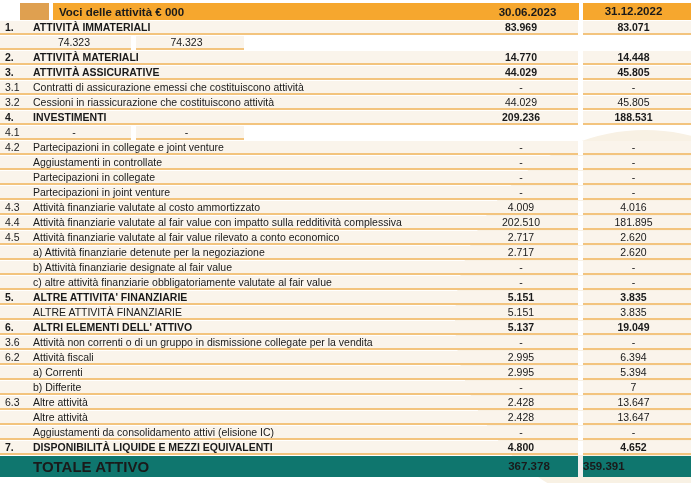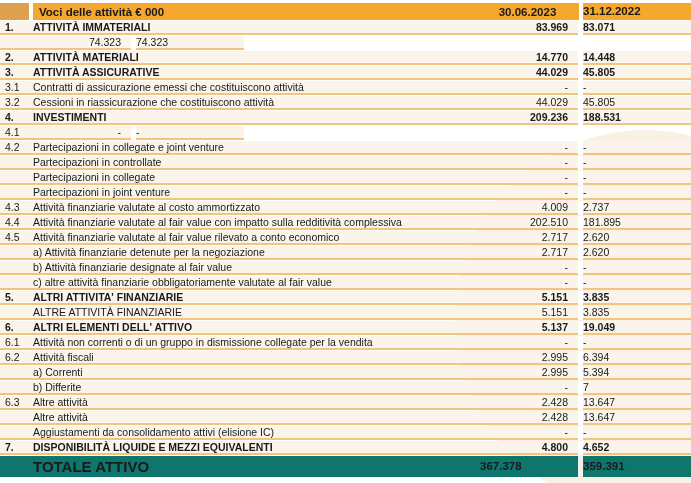--- a/index.html
+++ b/index.html
@@ -16,43 +16,43 @@
     position:absolute;
     left:455px; top:130px;
     width:380px; height:380px;
     border-radius:50%;
     background:#F8F1E4;
     z-index:0;
   }
   .table { position:relative; z-index:1; padding-top:3px; }
 
   
-  .header-row { display:flex; height:17px; margin-bottom:1px; font-weight:bold; font-size:11.5px; }
+  .header-row { display:flex; height:17px; margin-bottom:1px; font-weight:bold; font-size:11.5px;padding-left:20px; }
   .header-num  { width:29px; background:#DFA050; }
   .header-gap  { width:4px; background:#ffffff; }
   .header-main { flex:1; background:#F6A72E; display:flex; justify-content:space-between; align-items:center; padding-left:6px; }
   .header-main .hdr-col1 { width:98px; text-align:center; padding-right:5px; }
-  .header-col2 { width:108px; background:#F6A72E; text-align:left; padding-right:7px; line-height:17px; }
+  .header-col2 { width:108px; background:#F6A72E; text-align:center; padding-right:7px; line-height:17px; }
 
   
   .row { display:flex; height:14px; margin-bottom:1px; font-size:10.5px; line-height:12px; white-space:nowrap; }
   .row > div { border-bottom:2px solid #F3C47E; background:#FAF4EB; }
   .row.bold { font-weight:bold; }
   .c-num   { width:33px; padding-left:5px; }
   .c-label { flex:1; min-width:0; overflow:visible; }
-  .c-v1    { width:98px; text-align:right; padding-right:10px; }
+  .c-v1    { width:98px; text-align:center; padding-right:16px; }
   .c-gap   { width:5px; background:#ffffff !important; border-bottom:2px solid #ffffff !important; }
-  .c-v2    { width:108px; text-align:left; padding-right:7px; }
+  .c-v2    { width:108px; text-align:center; padding-right:7px; }
 
   
   .total-row { display:flex; height:21px; align-items:stretch; font-weight:bold; line-height:21px; }
   .total-row > div { background:#0f766e; }
   .t-spacer { width:33px; }
   .t-label  { flex:1; font-size:15px; }
-  .t-v1     { width:98px; text-align:left; font-size:11.5px; }
+  .t-v1     { width:98px; text-align:center; font-size:11.5px; }
   .t-gap    { width:5px; background:#F0EFEE !important; }
   .t-v2     { width:108px; text-align:left; padding-right:7px; font-size:11.5px; }
 </style>
 </head>
 <body>
 
 <div class="page">
   <div class="watermark"></div>
 
   <div class="table">
@@ -125,21 +125,21 @@
         </div>
         <div class="row">
           <div class="c-num">4.2</div>
           <div class="c-label">Partecipazioni in collegate e joint venture</div>
           <div class="c-v1">-</div>
           <div class="c-gap"></div>
           <div class="c-v2">-</div>
         </div>
         <div class="row">
           <div class="c-num"></div>
-          <div class="c-label">Partecipazioni in controllate</div>
+          <div class="c-label">Aggiustamenti in controllate</div>
           <div class="c-v1">-</div>
           <div class="c-gap"></div>
           <div class="c-v2">-</div>
         </div>
         <div class="row">
           <div class="c-num"></div>
           <div class="c-label">Partecipazioni in collegate</div>
           <div class="c-v1">-</div>
           <div class="c-gap"></div>
           <div class="c-v2">-</div>
@@ -149,21 +149,21 @@
           <div class="c-label">Partecipazioni in joint venture</div>
           <div class="c-v1">-</div>
           <div class="c-gap"></div>
           <div class="c-v2">-</div>
         </div>
         <div class="row">
           <div class="c-num">4.3</div>
           <div class="c-label">Attività finanziarie valutate al costo ammortizzato</div>
           <div class="c-v1">4.009</div>
           <div class="c-gap"></div>
-          <div class="c-v2">2.737</div>
+          <div class="c-v2">4.016</div>
         </div>
         <div class="row">
           <div class="c-num">4.4</div>
           <div class="c-label">Attività finanziarie valutate al fair value con impatto sulla redditività complessiva</div>
           <div class="c-v1">202.510</div>
           <div class="c-gap"></div>
           <div class="c-v2">181.895</div>
         </div>
         <div class="row">
           <div class="c-num">4.5</div>
@@ -188,41 +188,41 @@
         </div>
         <div class="row">
           <div class="c-num"></div>
           <div class="c-label">c) altre attività finanziarie obbligatoriamente valutate al fair value</div>
           <div class="c-v1">-</div>
           <div class="c-gap"></div>
           <div class="c-v2">-</div>
         </div>
         <div class="row bold">
           <div class="c-num">5.</div>
-          <div class="c-label">ALTRI ATTIVITA' FINANZIARIE</div>
+          <div class="c-label">ALTRE ATTIVITA' FINANZIARIE</div>
           <div class="c-v1">5.151</div>
           <div class="c-gap"></div>
           <div class="c-v2">3.835</div>
         </div>
         <div class="row">
           <div class="c-num"></div>
           <div class="c-label">ALTRE ATTIVITÀ FINANZIARIE</div>
           <div class="c-v1">5.151</div>
           <div class="c-gap"></div>
           <div class="c-v2">3.835</div>
         </div>
         <div class="row bold">
           <div class="c-num">6.</div>
           <div class="c-label">ALTRI ELEMENTI DELL' ATTIVO</div>
           <div class="c-v1">5.137</div>
           <div class="c-gap"></div>
           <div class="c-v2">19.049</div>
         </div>
         <div class="row">
-          <div class="c-num">6.1</div>
+          <div class="c-num">3.6</div>
           <div class="c-label">Attività non correnti o di un gruppo in dismissione collegate per la vendita</div>
           <div class="c-v1">-</div>
           <div class="c-gap"></div>
           <div class="c-v2">-</div>
         </div>
         <div class="row">
           <div class="c-num">6.2</div>
           <div class="c-label">Attività fiscali</div>
           <div class="c-v1">2.995</div>
           <div class="c-gap"></div>

